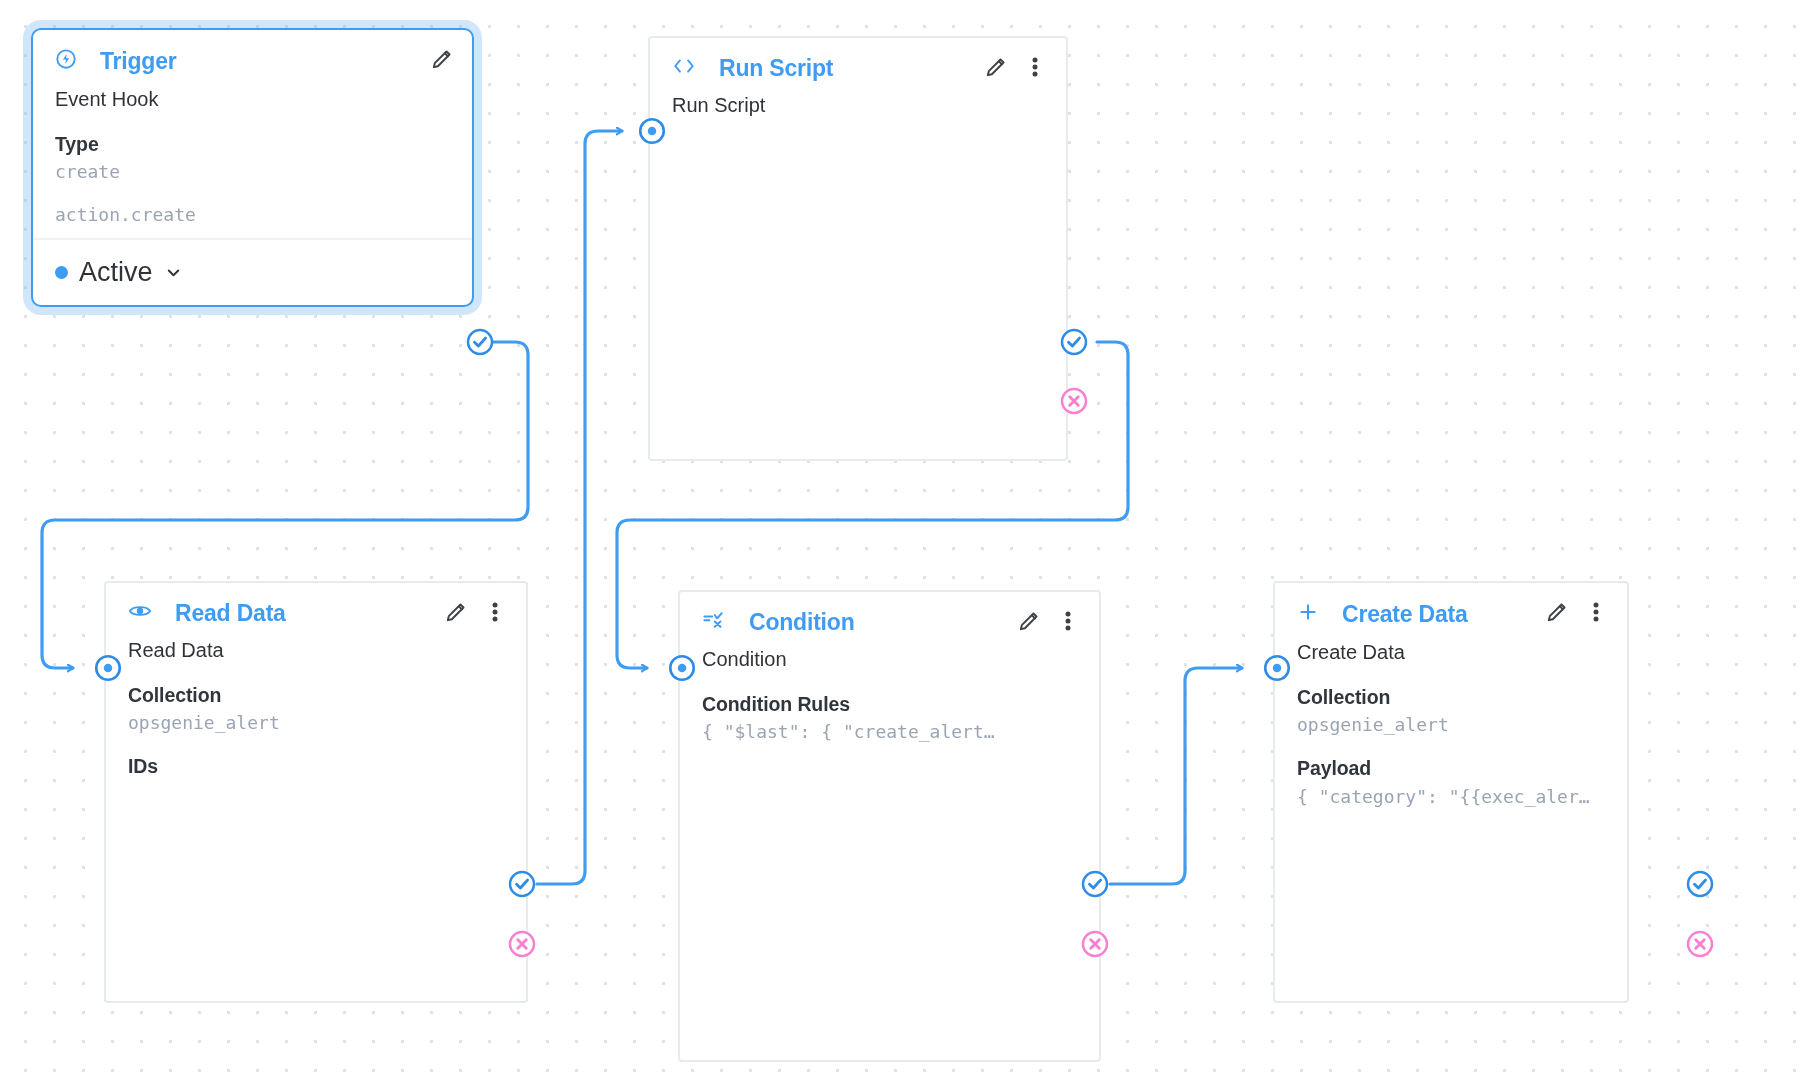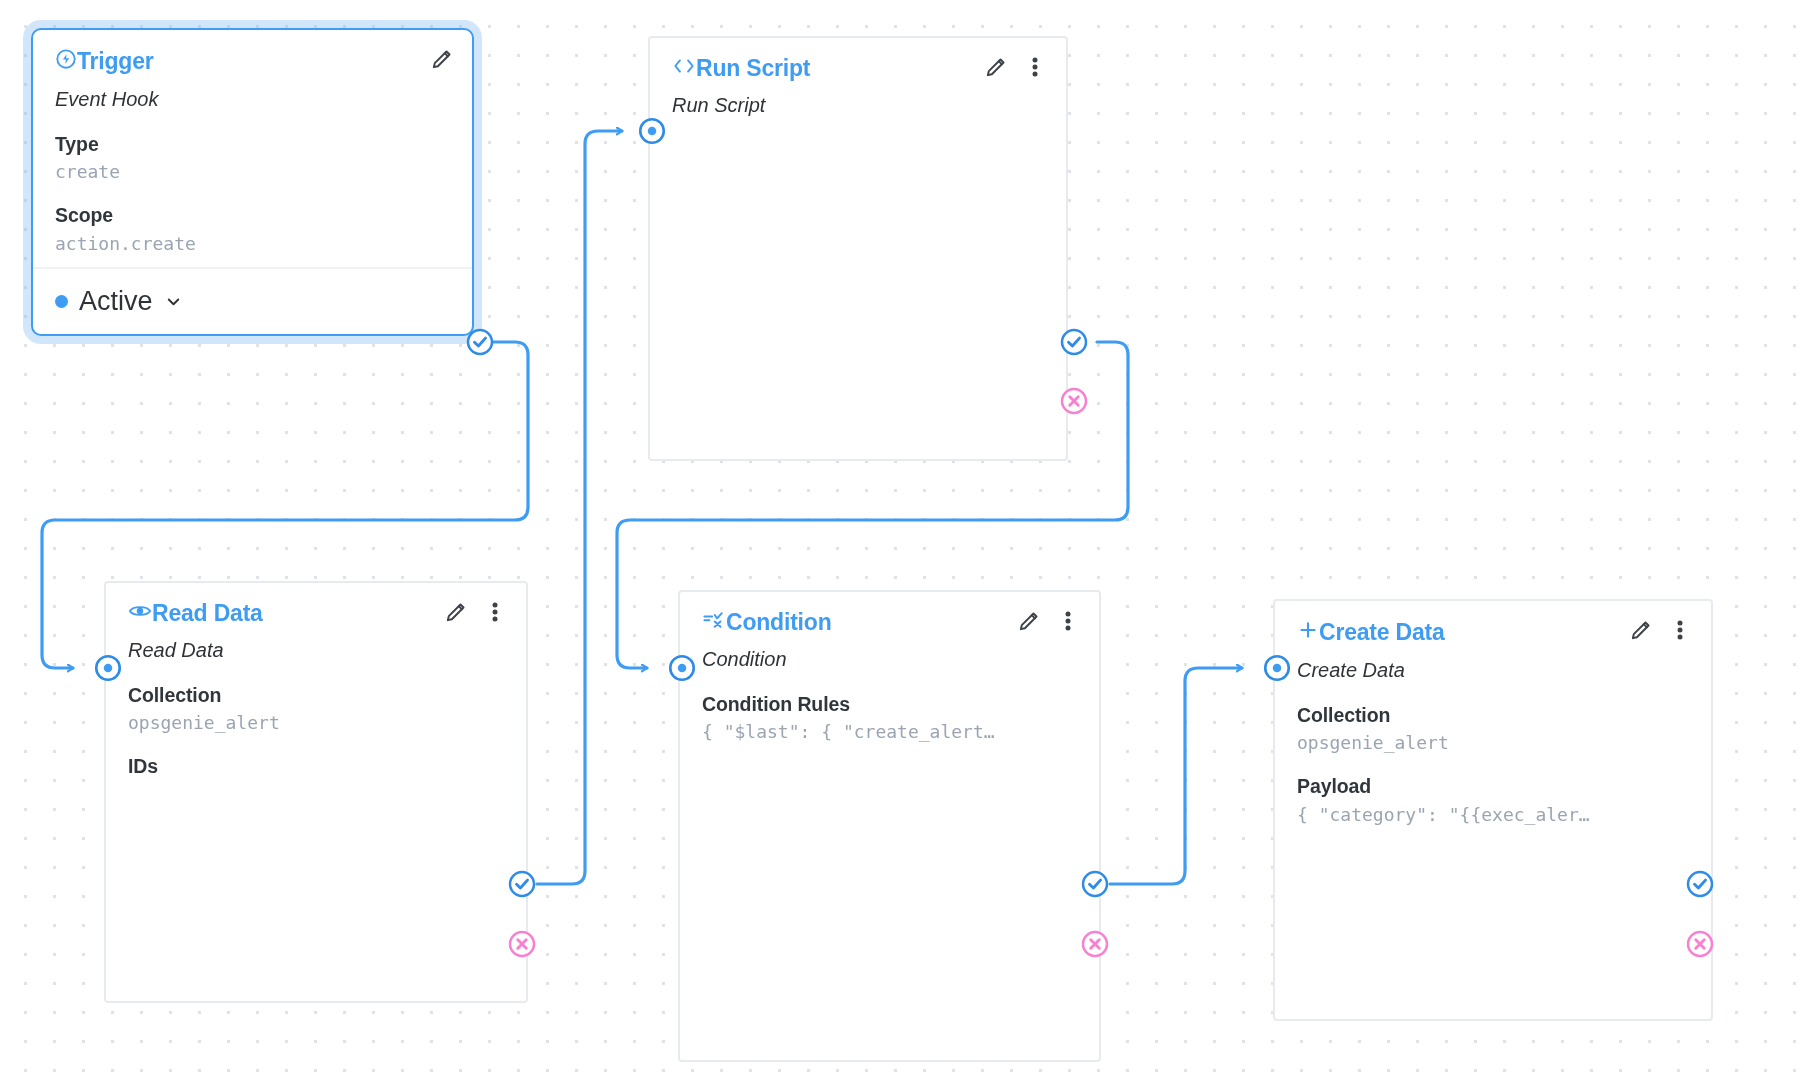--- a/index.html
+++ b/index.html
@@ -36,21 +36,21 @@
     box-shadow: 0 0 0 8px rgba(126,184,243,0.35);
     border-radius: 10px;
   }
   .node-head {
     display: flex;
     align-items: center;
     padding: 18px 20px 4px 22px;
     position: relative;
   }
   .node-title {
-    display: flex; align-items: center; gap: 0;
+    display: flex; align-items: center; gap: 23px;
     color: #3e9cf3;
     font-size: 23px;
     font-weight: bold;
     letter-spacing: -0.2px;
     line-height: 1;
   }
   .head-actions {
     position: absolute;
     right: 18px; top: 16px;
     display: flex; align-items: center; gap: 14px;
@@ -59,21 +59,20 @@
     width: 26px; height: 26px;
     display: flex; align-items: center; justify-content: center;
     cursor: pointer;
   }
   .node-body { padding: 6px 22px 10px 22px; }
   .row-main {
     font-size: 20px;
     color: #2f3338;
     line-height: 1.5;
     margin-bottom: 2px;
-    font-style: italic;
   }
   .field { margin-top: 16px; }
   .field:first-child { margin-top: 0; }
   .field-label {
     font-size: 19.5px;
     font-weight: bold;
     color: #31363c;
     line-height: 1.45;
     letter-spacing: -0.1px;
   }
@@ -111,21 +110,21 @@
     cursor: pointer;
   }
   .port-in { width: 30px; height: 30px; }
   .port-out { width: 30px; height: 30px; }
 
   
   #n-trigger { left: 31px;  top: 28px;  width: 443px; }
   #n-script  { left: 648px; top: 36px;  width: 420px; height: 425px; }
   #n-read    { left: 104px; top: 581px; width: 424px; height: 422px; }
   #n-cond    { left: 678px; top: 590px; width: 423px; height: 472px; }
-  #n-create  { left: 1273px;top: 599px; width: 440px; height: 422px; }
+  #n-create  { left: 1273px;top: 581px; width: 356px; height: 422px; }
 </style>
 </head>
 <body>
 
 <div id="canvas">
 
   <svg id="edges" viewBox="0 0 1814 1072">
     <defs>
       <marker id="arrowhead" markerWidth="10" markerHeight="10" refX="6.2" refY="4" orient="auto" markerUnits="userSpaceOnUse">
         <path d="M1,0.6 L6.4,4 L1,7.4" fill="none" stroke="#3e9cf3" stroke-width="2.3" stroke-linecap="round" stroke-linejoin="round"></path>
@@ -163,21 +162,20 @@
         </span>
       </div>
     </div>
     <div class="node-body">
       <div class="row-main">Event Hook</div>
       <div class="field">
         <div class="field-label">Type</div>
         <div class="field-value">create</div>
       </div>
       <div class="field">
-        <div class="field-label">Scope</div>
         <div class="field-value">action.create</div>
       </div>
     </div>
     <div class="node-footer">
       <span class="status-dot"></span>
       <span class="status-label">Active</span>
       <span class="chev">
         <svg width="19" height="19" viewBox="0 0 24 24" fill="none" stroke="#2f3338" stroke-width="2.4" stroke-linecap="round" stroke-linejoin="round">
           <path d="M6 9.5 L12 15.5 L18 9.5"></path>
         </svg>

